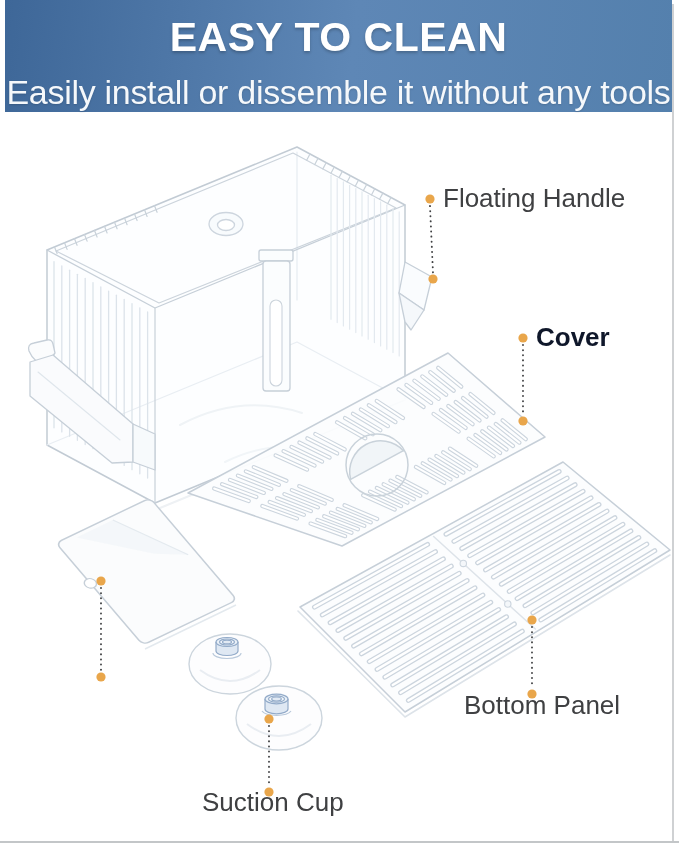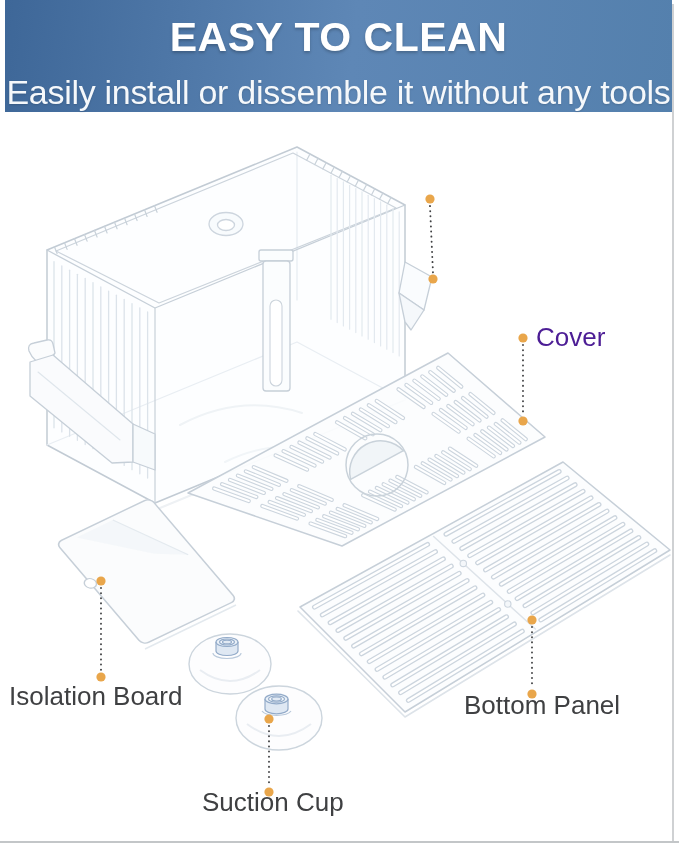--- a/index.html
+++ b/index.html
@@ -370,20 +370,20 @@
         <circle cx="269" cy="792" r="4.6" fill="#E9A64B"></circle>
       </g>
       <g>
         <line x1="532" y1="627" x2="532" y2="687" stroke-width="1.9" stroke-linecap="round" stroke-dasharray="0.1 5" stroke="#3f4042"></line>
         <circle cx="532" cy="620" r="4.6" fill="#E9A64B"></circle>
         <circle cx="532" cy="694" r="4.6" fill="#E9A64B"></circle>
       </g>
     </g>
   </svg>
 
-  <div class="callout-label" style="left: 536px; top: 324px; color: #4c1d95;">Cover</div>
-  <div class="callout-label" style="left: 9px; top: 683px; color: rgb(63, 64, 66);">Isolation Board</div>
+  <div class="callout-label" style="left: 443px; top: 185px; color: rgb(63, 64, 66);">Floating Handle</div>
+  <div class="callout-label" style="left: 536px; top: 324px; color: #0f172a; font-weight: bold;">Cover</div>
   <div class="callout-label" style="left: 464px; top: 692px; color: rgb(63, 64, 66);">Bottom Panel</div>
   <div class="callout-label" style="left: 202px; top: 789px; color: rgb(63, 64, 66);">Suction Cup</div>
 
   <div class="frame-right"></div>
   <div class="frame-bottom"></div>
 </div>
 
 </body></html>

